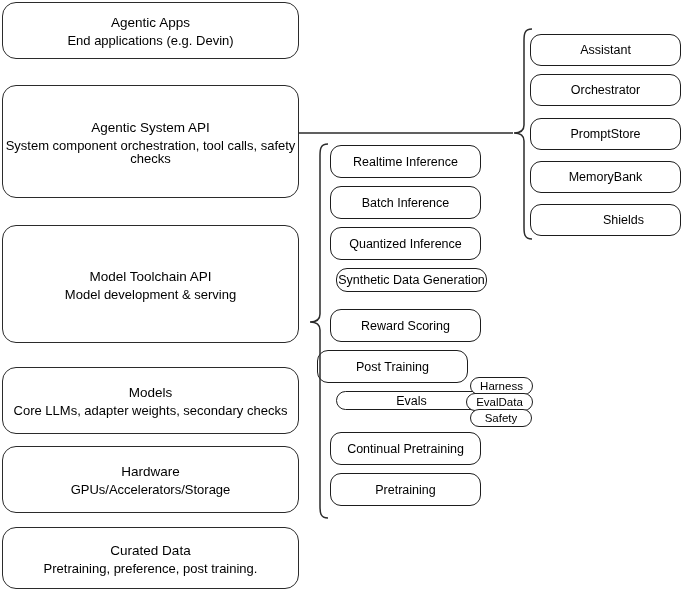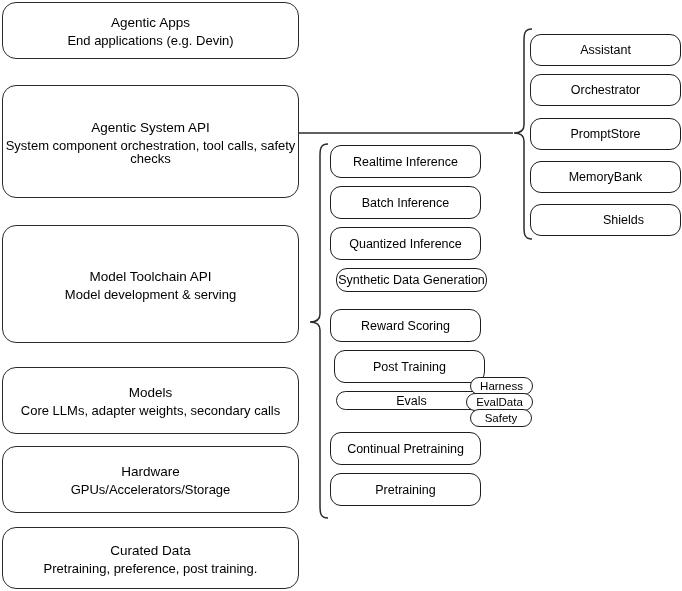--- a/index.html
+++ b/index.html
@@ -90,21 +90,21 @@
     <div class="layer-sub">System component orchestration, tool calls, safety checks</div>
   </div>
 
   <div class="rbox" style="left:2px; top:225px; width:297px; height:118px;">
     <div class="layer-title">Model Toolchain API</div>
     <div class="layer-sub">Model development &amp; serving</div>
   </div>
 
   <div class="rbox" style="left:2px; top:367px; width:297px; height:67px;">
     <div class="layer-title">Models</div>
-    <div class="layer-sub">Core LLMs, adapter weights, secondary calls</div>
+    <div class="layer-sub">Core LLMs, adapter weights, secondary checks</div>
   </div>
 
   <div class="rbox" style="left:2px; top:446px; width:297px; height:67px;">
     <div class="layer-title">Hardware</div>
     <div class="layer-sub">GPUs/Accelerators/Storage</div>
   </div>
 
   <div class="rbox" style="left:2px; top:527px; width:297px; height:62px;">
     <div class="layer-title">Curated Data</div>
     <div class="layer-sub">Pretraining, preference, post training.</div>
@@ -142,21 +142,21 @@
   </div>
   <div class="mbox" style="left:330px; top:227px; width:151px; height:33px;">
     <span>Quantized Inference</span>
   </div>
   <div class="mbox" style="left:336px; top:268px; width:151px; height:24px;">
     <span>Synthetic Data Generation</span>
   </div>
   <div class="mbox" style="left:330px; top:309px; width:151px; height:33px;">
     <span>Reward Scoring</span>
   </div>
-  <div class="mbox" style="left:334px; top:350px; width:151px; height:33px;">
+  <div class="mbox" style="left:317px; top:350px; width:151px; height:33px;">
     <span>Post Training</span>
   </div>
   <div class="mbox" style="left:330px; top:391px; width:151px; height:19px;margin-left:6px;">
     <span>Evals</span>
   </div>
   <div class="mbox" style="left:330px; top:432px; width:151px; height:33px;">
     <span>Continual Pretraining</span>
   </div>
   <div class="mbox" style="left:330px; top:473px; width:151px; height:33px;">
     <span>Pretraining</span>

